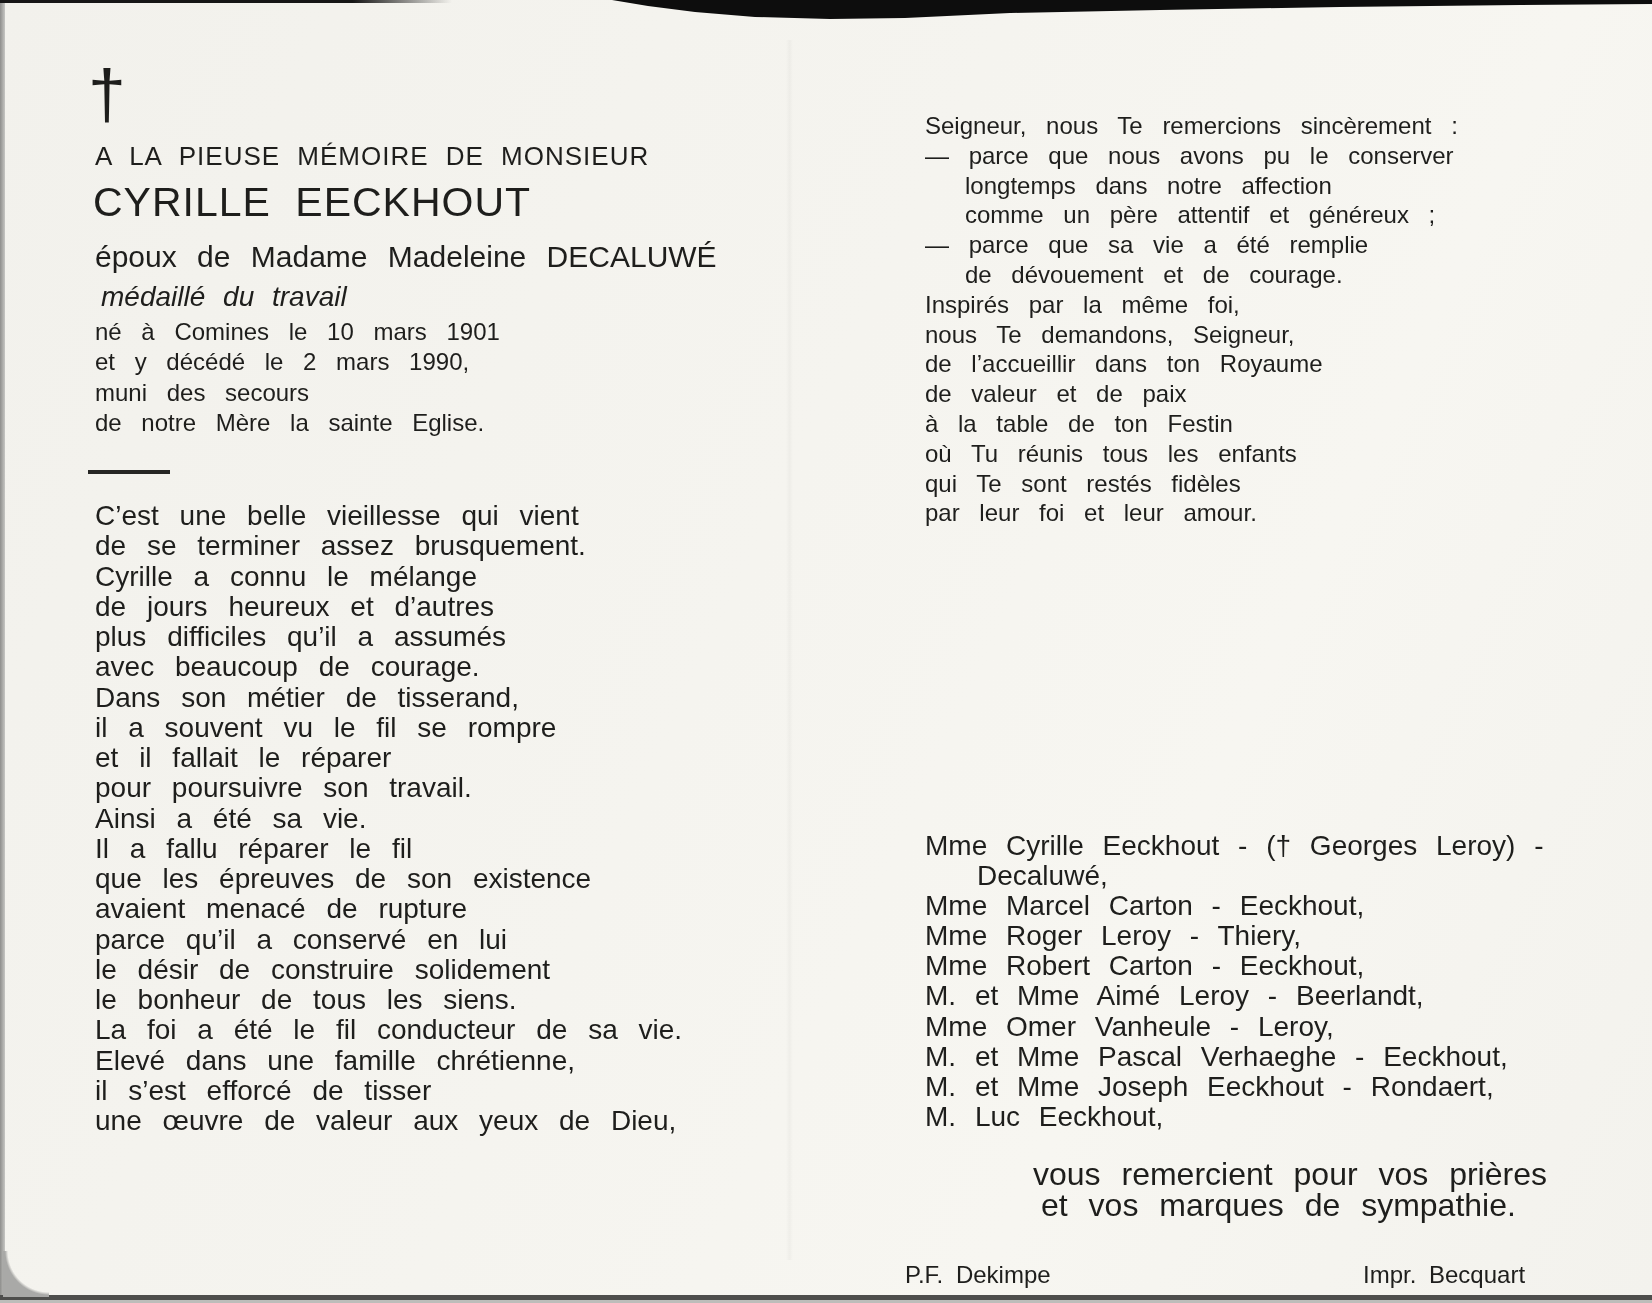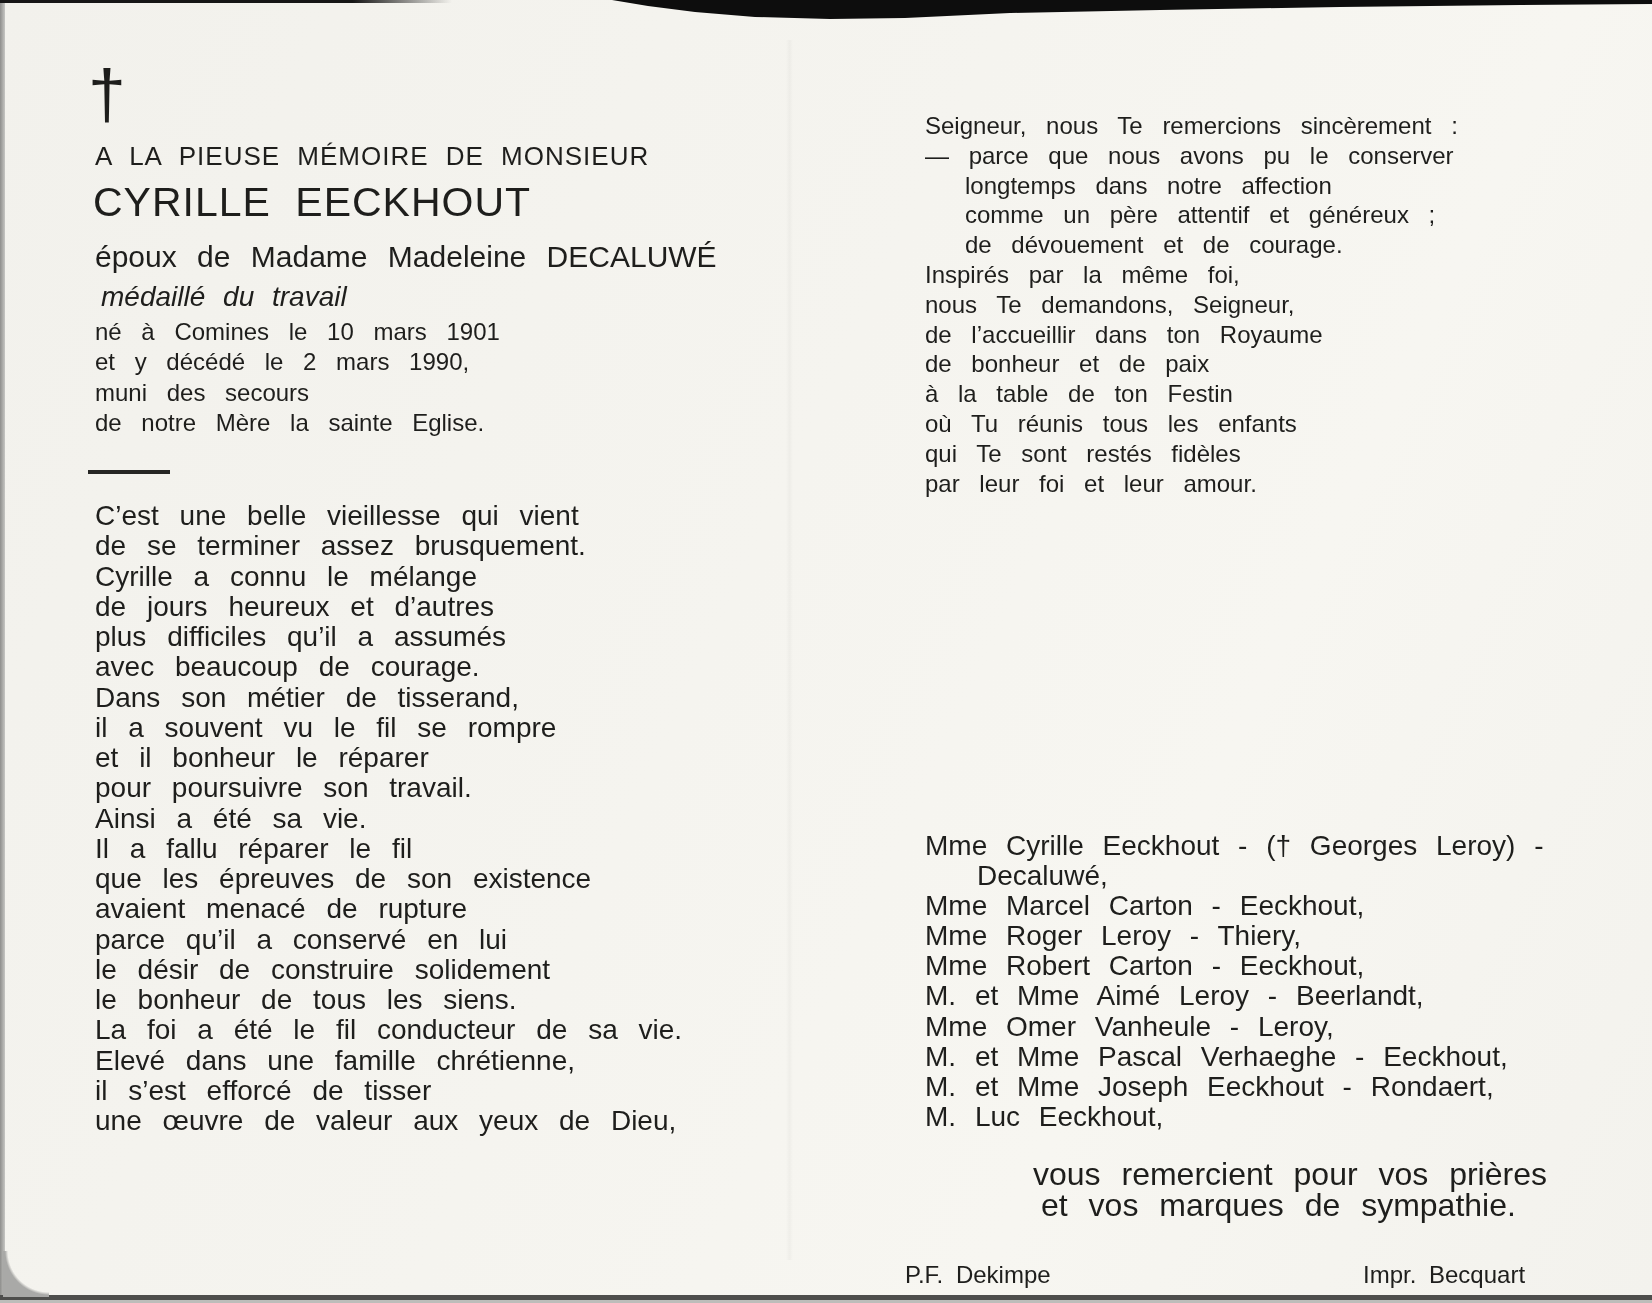--- a/index.html
+++ b/index.html
@@ -75,45 +75,46 @@
 <div class="abs divider"></div>
 <div class="abs poem">
     <div class="line">C’est une belle vieillesse qui vient</div>
     <div class="line">de se terminer assez brusquement.</div>
     <div class="line">Cyrille a connu le mélange</div>
     <div class="line">de jours heureux et d’autres</div>
     <div class="line">plus difficiles qu’il a assumés</div>
     <div class="line">avec beaucoup de courage.</div>
     <div class="line">Dans son métier de tisserand,</div>
     <div class="line">il a souvent vu le fil se rompre</div>
-    <div class="line">et il bonheur le réparer</div>
+    <div class="line">et il fallait le réparer</div>
     <div class="line">pour poursuivre son travail.</div>
     <div class="line">Ainsi a été sa vie.</div>
     <div class="line">Il a fallu réparer le fil</div>
     <div class="line">que les épreuves de son existence</div>
     <div class="line">avaient menacé de rupture</div>
     <div class="line">parce qu’il a conservé en lui</div>
     <div class="line">le désir de construire solidement</div>
     <div class="line">le bonheur de tous les siens.</div>
     <div class="line">La foi a été le fil conducteur de sa vie.</div>
     <div class="line">Elevé dans une famille chrétienne,</div>
     <div class="line">il s’est efforcé de tisser</div>
     <div class="line">une œuvre de valeur aux yeux de Dieu,</div>
   </div>
 
 <div class="abs prayer">
     <div class="line flush">Seigneur, nous Te remercions sincèrement :</div>
     <div class="line flush">— parce que nous avons pu le conserver</div>
     <div class="line hang">longtemps dans notre affection</div>
     <div class="line hang">comme un père attentif et généreux ;</div>
+    <div class="line flush">— parce que sa vie a été remplie</div>
     <div class="line hang">de dévouement et de courage.</div>
     <div class="line flush">Inspirés par la même foi,</div>
     <div class="line flush">nous Te demandons, Seigneur,</div>
     <div class="line flush">de l’accueillir dans ton Royaume</div>
-    <div class="line flush">de bonheur et de paix</div>
+    <div class="line flush">de valeur et de paix</div>
     <div class="line flush">à la table de ton Festin</div>
     <div class="line flush">où Tu réunis tous les enfants</div>
     <div class="line flush">qui Te sont restés fidèles</div>
     <div class="line flush">par leur foi et leur amour.</div>
   </div>
 <div class="abs family">
     <div class="line flush">Mme Cyrille Eeckhout - († Georges Leroy) -</div>
     <div class="line hang">Decaluwé,</div>
     <div class="line flush">Mme Marcel Carton - Eeckhout,</div>
     <div class="line flush">Mme Roger Leroy - Thiery,</div>

